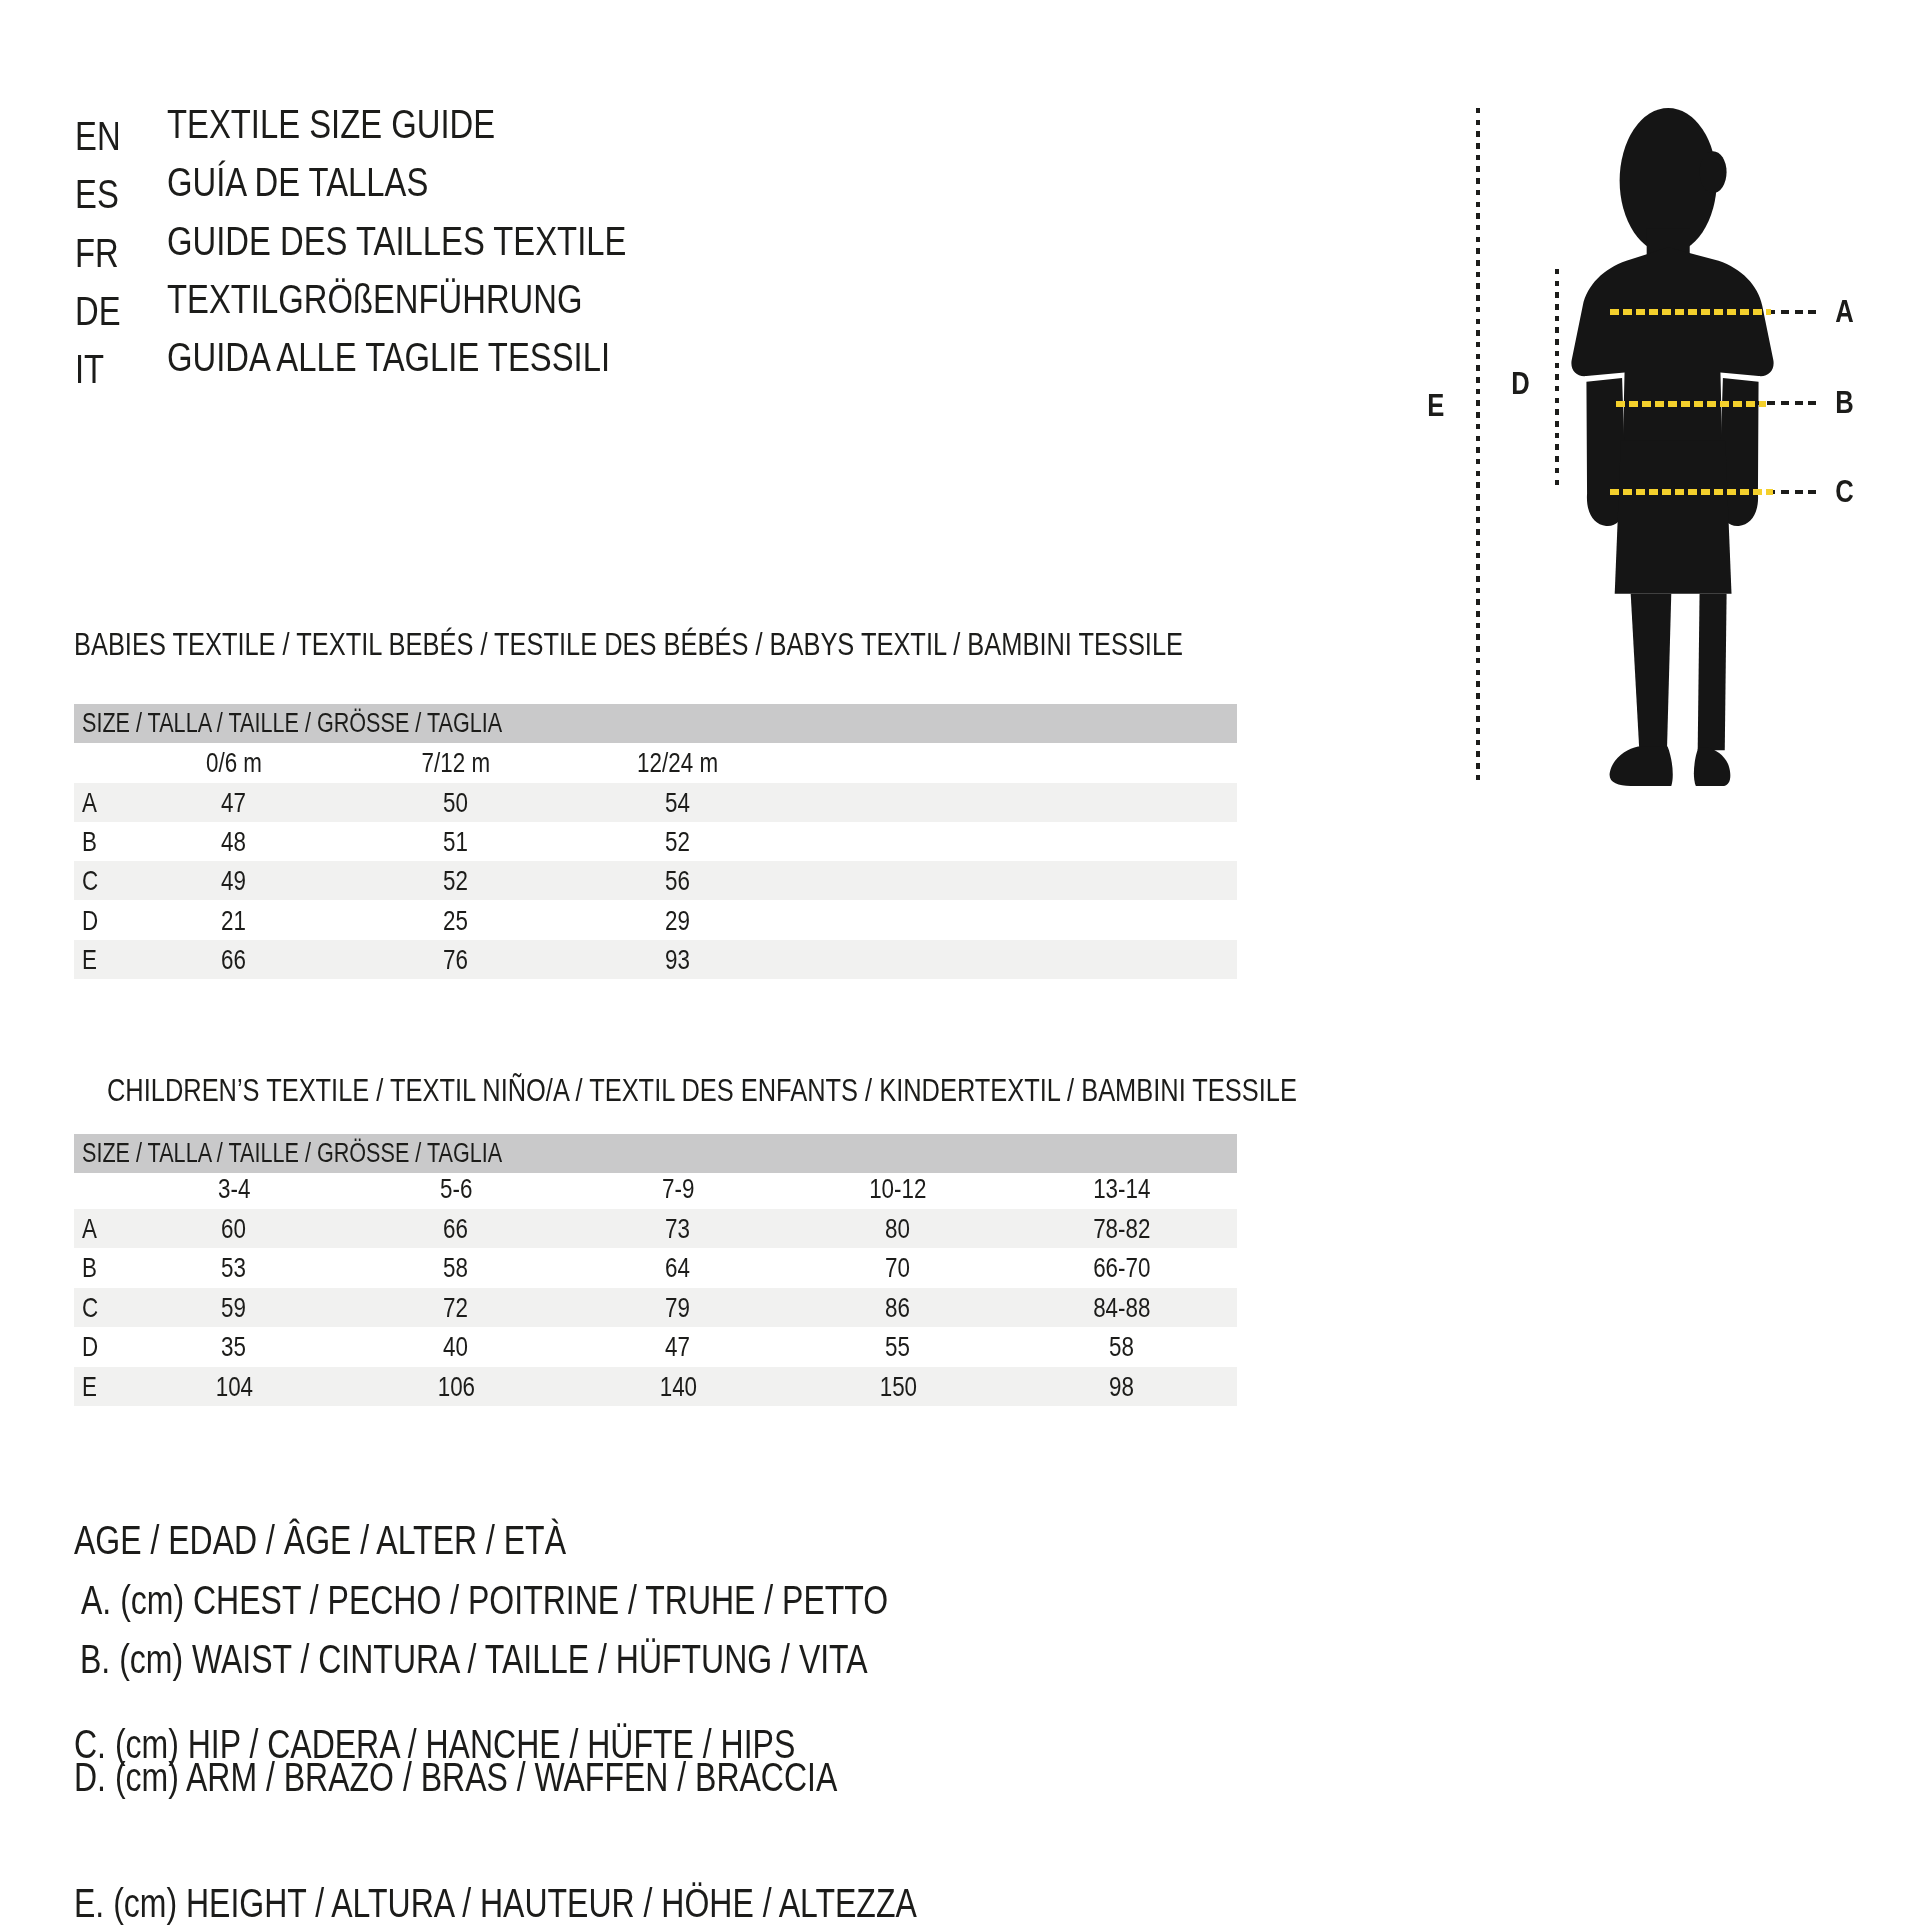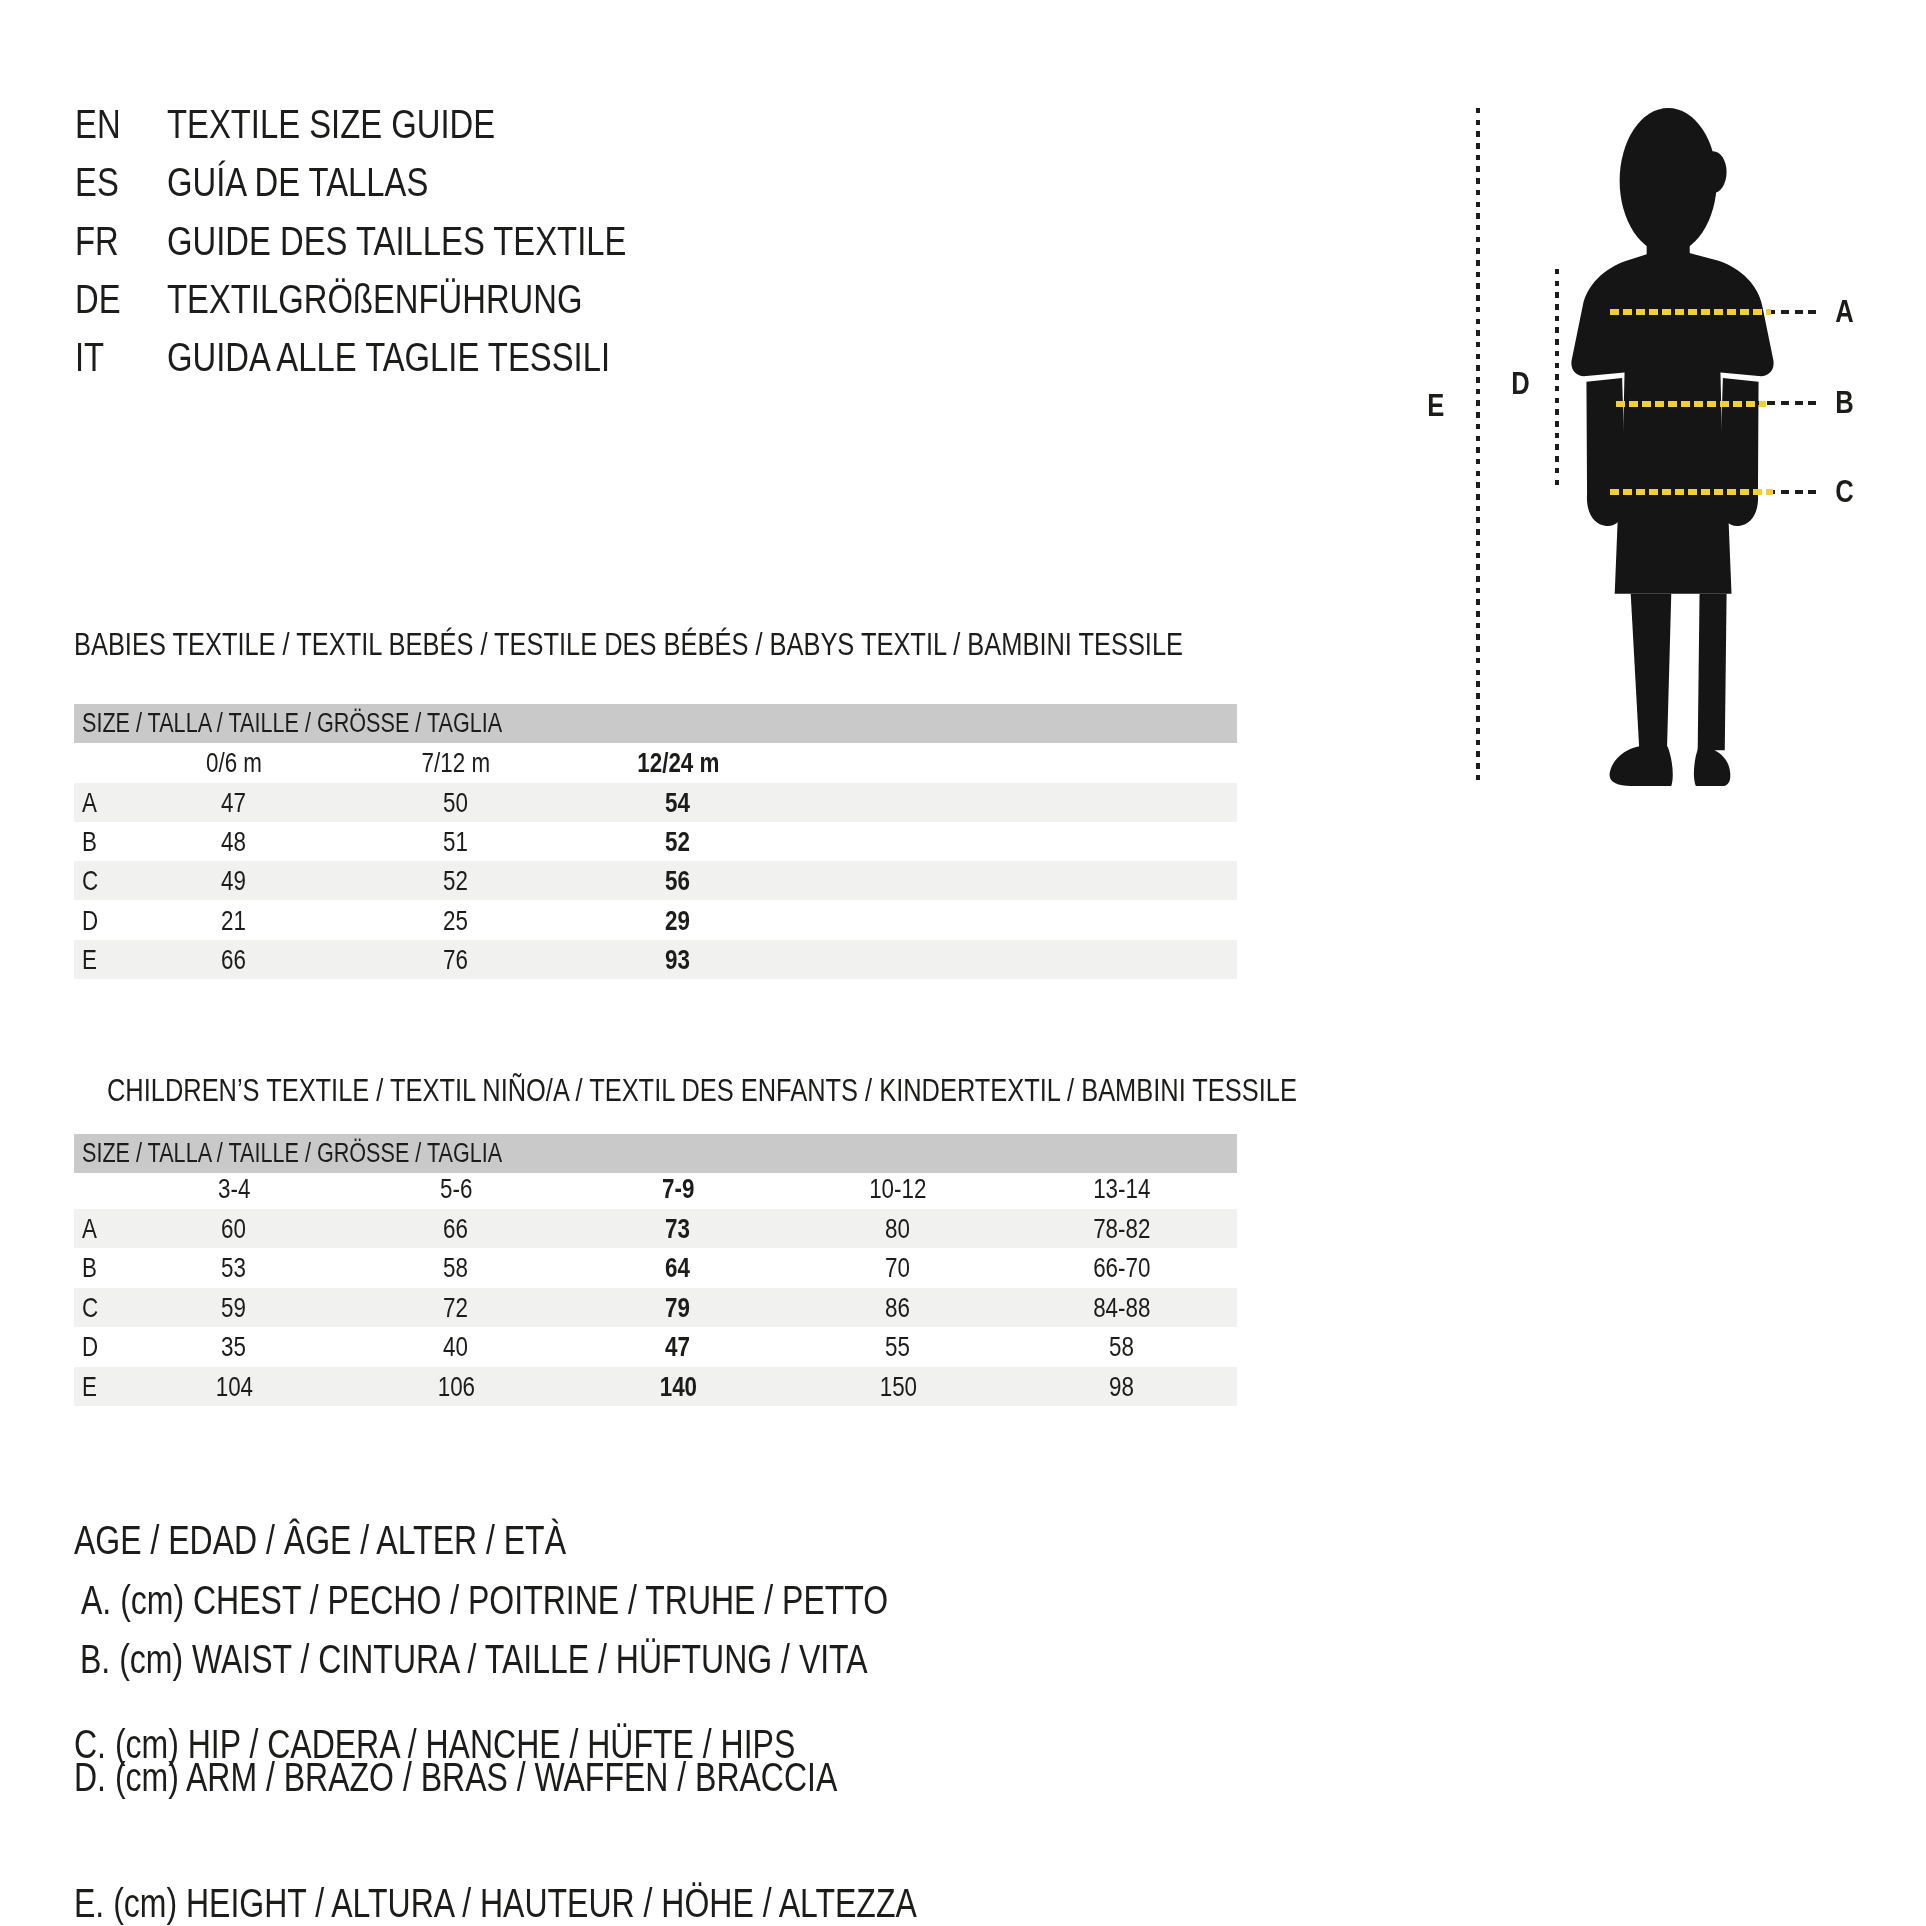--- a/index.html
+++ b/index.html
@@ -6,34 +6,34 @@
   #canvas{
     position:relative;width:1926px;height:1926px;background:#ffffff;
     font-family:"Liberation Sans","DejaVu Sans",sans-serif;color:#1c1c1a;overflow:hidden;
   }
   
   .cx{display:inline-block;transform:scaleX(0.8);transform-origin:0 50%;white-space:nowrap;}
   .cxc{display:inline-block;transform:scaleX(0.8);transform-origin:50% 50%;white-space:nowrap;}
 
   
   .lang-row{position:absolute;left:75px;height:43px;line-height:43px;font-size:41px;}
-  .lang-code{position:absolute;left:0;top:0;}
+  .lang-code{position:absolute;left:0;top:12px;}
   .lang-label{position:absolute;left:92px;top:0;}
 
   
   .sec-title{position:absolute;left:74px;font-size:31px;line-height:35px;}
 
   
   .size-bar{position:absolute;left:74px;width:1163px;height:39px;background:#c9c9ca;line-height:39px;font-size:27px;}
   .size-bar .pad{padding-left:8px;}
   .trow{position:absolute;left:74px;width:1163px;height:39px;line-height:39px;font-size:28px;}
   .trow.alt{background:#f1f1f0;}
   .rlbl{position:absolute;left:8px;top:0;}
   .cell{position:absolute;top:0;width:148px;text-align:center;}
-  .c1{left:86px;text-align:center;} .c2{left:308px;} .c3{left:530px;font-weight:bold;} .c4{left:750px;} .c5{left:974px;}
+  .c1{left:86px;text-align:center;} .c2{left:308px;} .c3{left:530px;} .c4{left:750px;} .c5{left:974px;}
 
   
   .legend-line{position:absolute;left:74px;height:59px;line-height:59px;font-size:40px;}
 
   
   .vdot{position:absolute;width:4.3px;background:repeating-linear-gradient(to bottom,#1c1c1a 0 5.5px,transparent 5.5px 11.7px);}
   .hdash-y{position:absolute;height:5.5px;background:repeating-linear-gradient(to right,#f4d02c 0 8.6px,transparent 8.6px 13px);z-index:3;}
   .hdash-k{position:absolute;height:4.3px;background:repeating-linear-gradient(to right,#1c1c1a 0 8px,transparent 8px 13.6px);z-index:1;}
   .mlabel{position:absolute;font-weight:700;font-size:32px;line-height:37px;width:37px;text-align:center;z-index:4;}
   #figure-svg{position:absolute;left:1568px;top:108px;width:209px;height:678px;z-index:2;}

